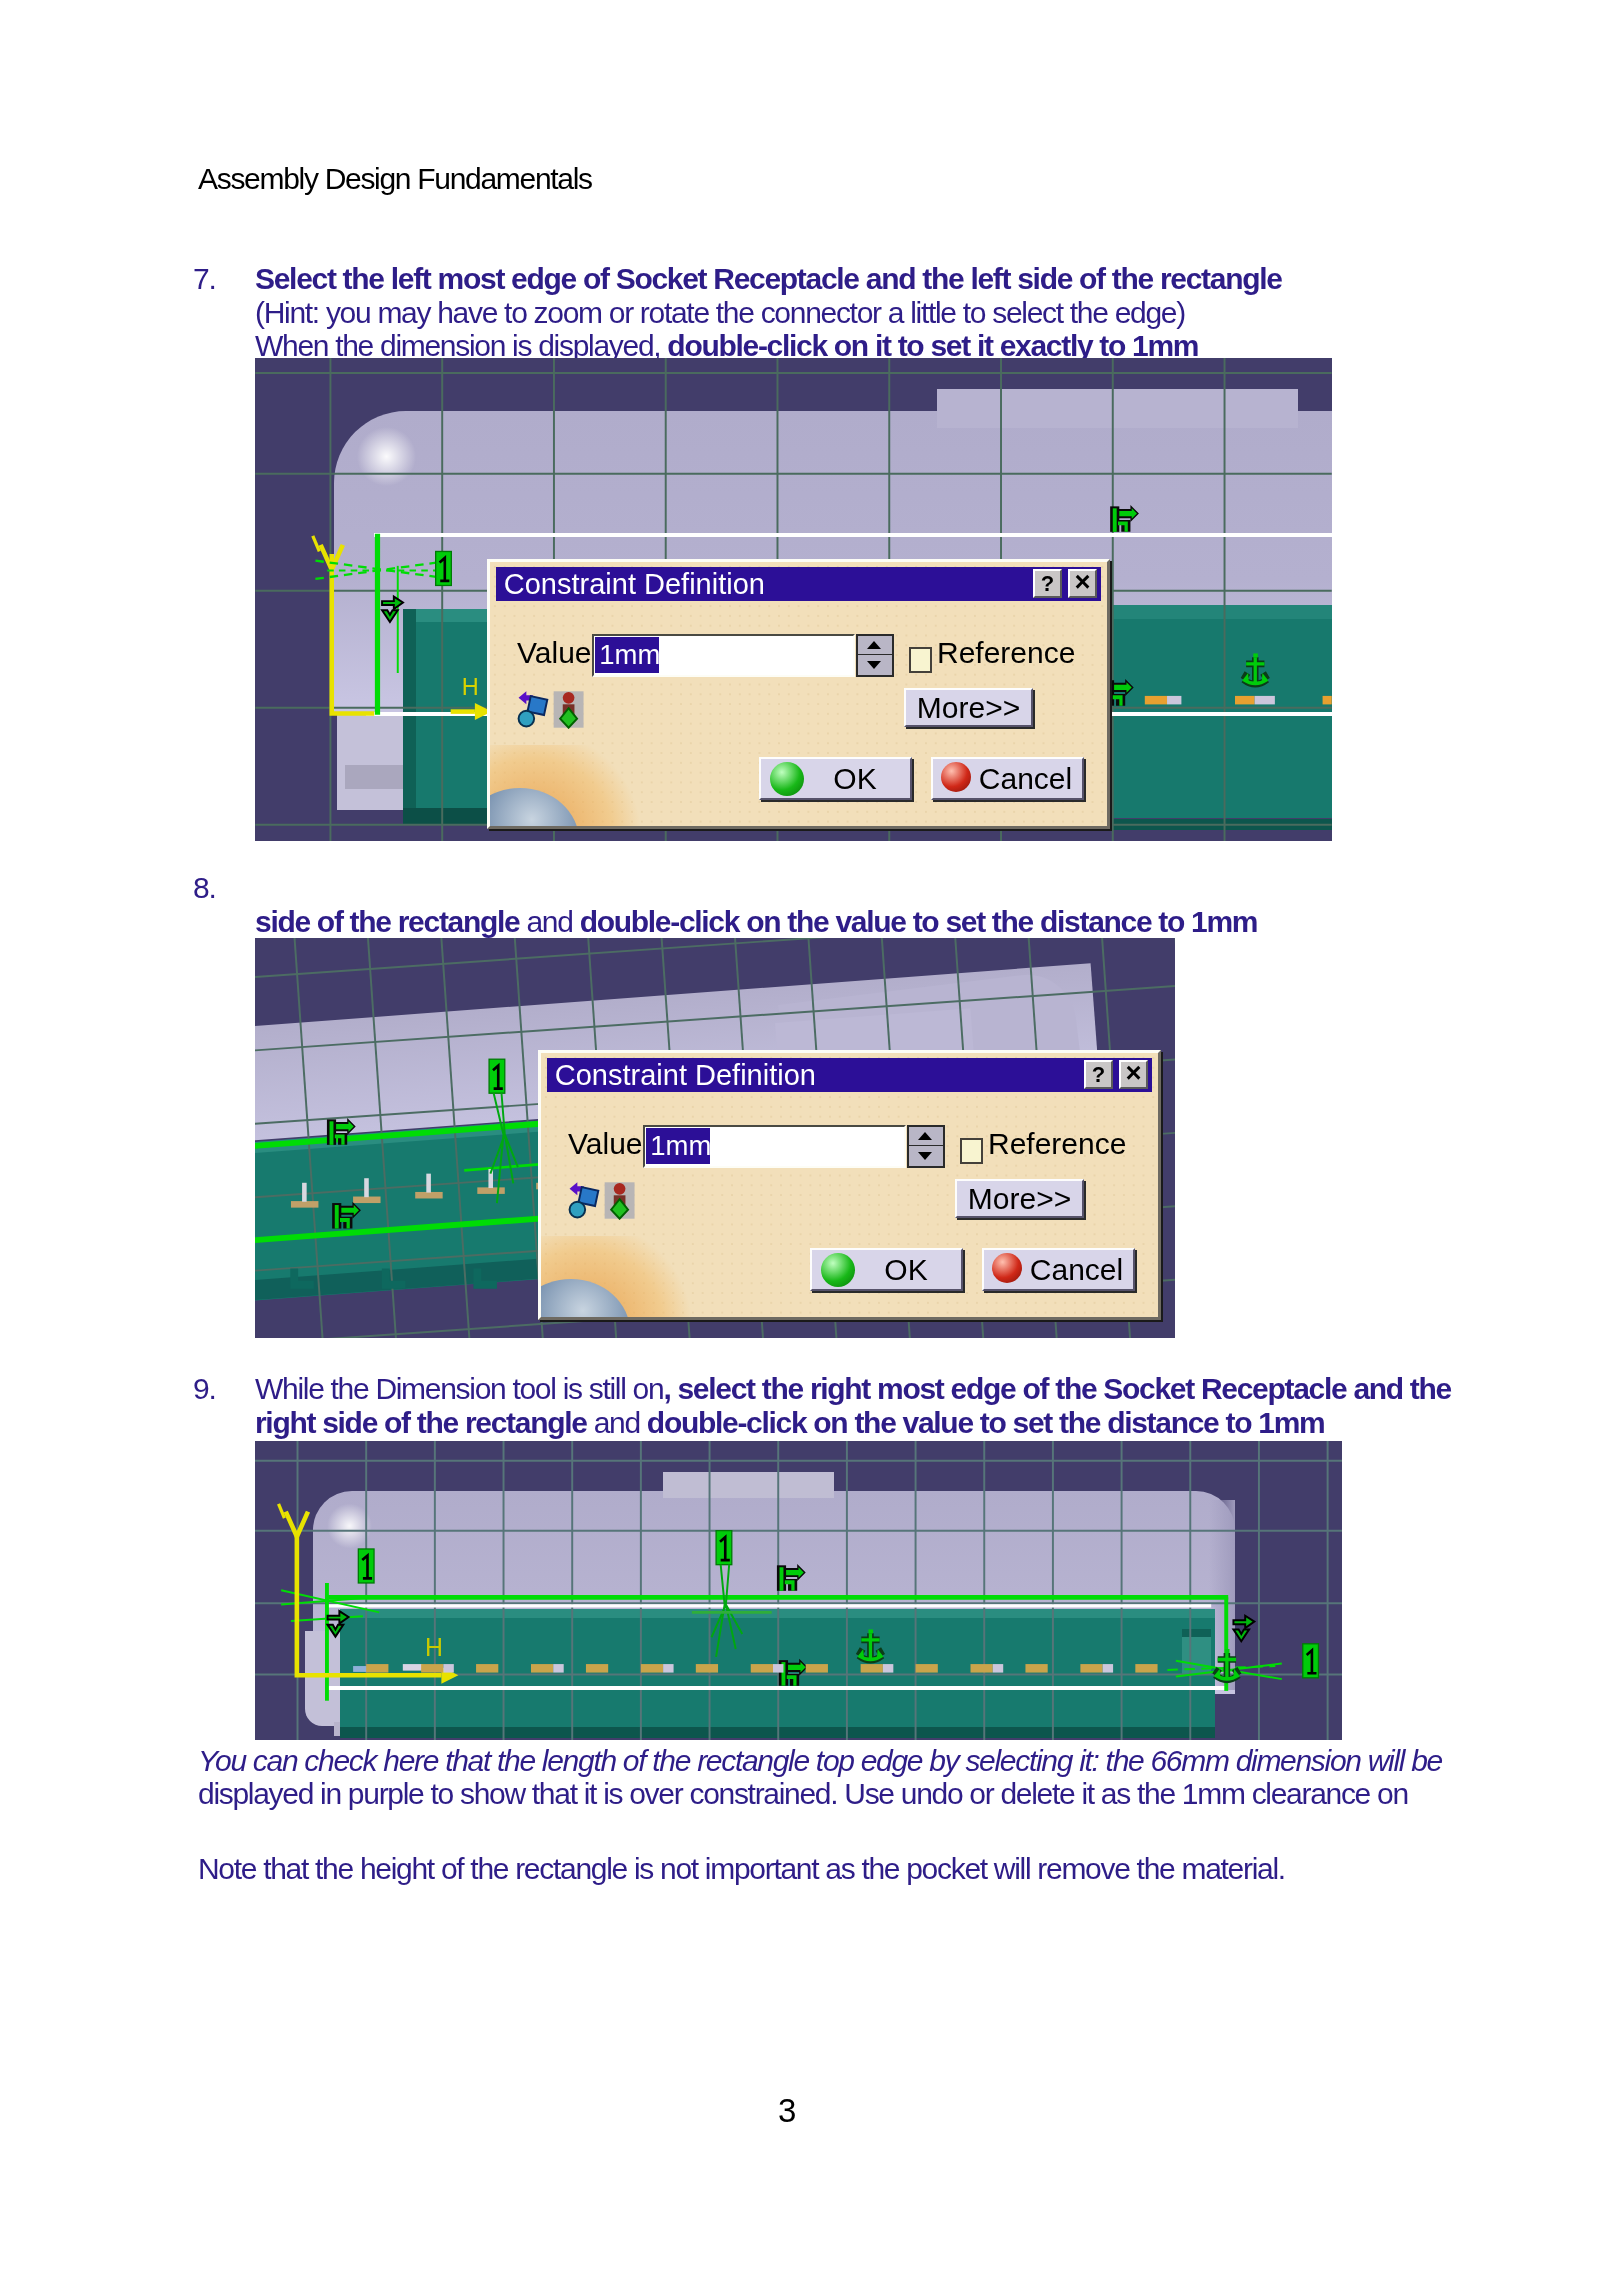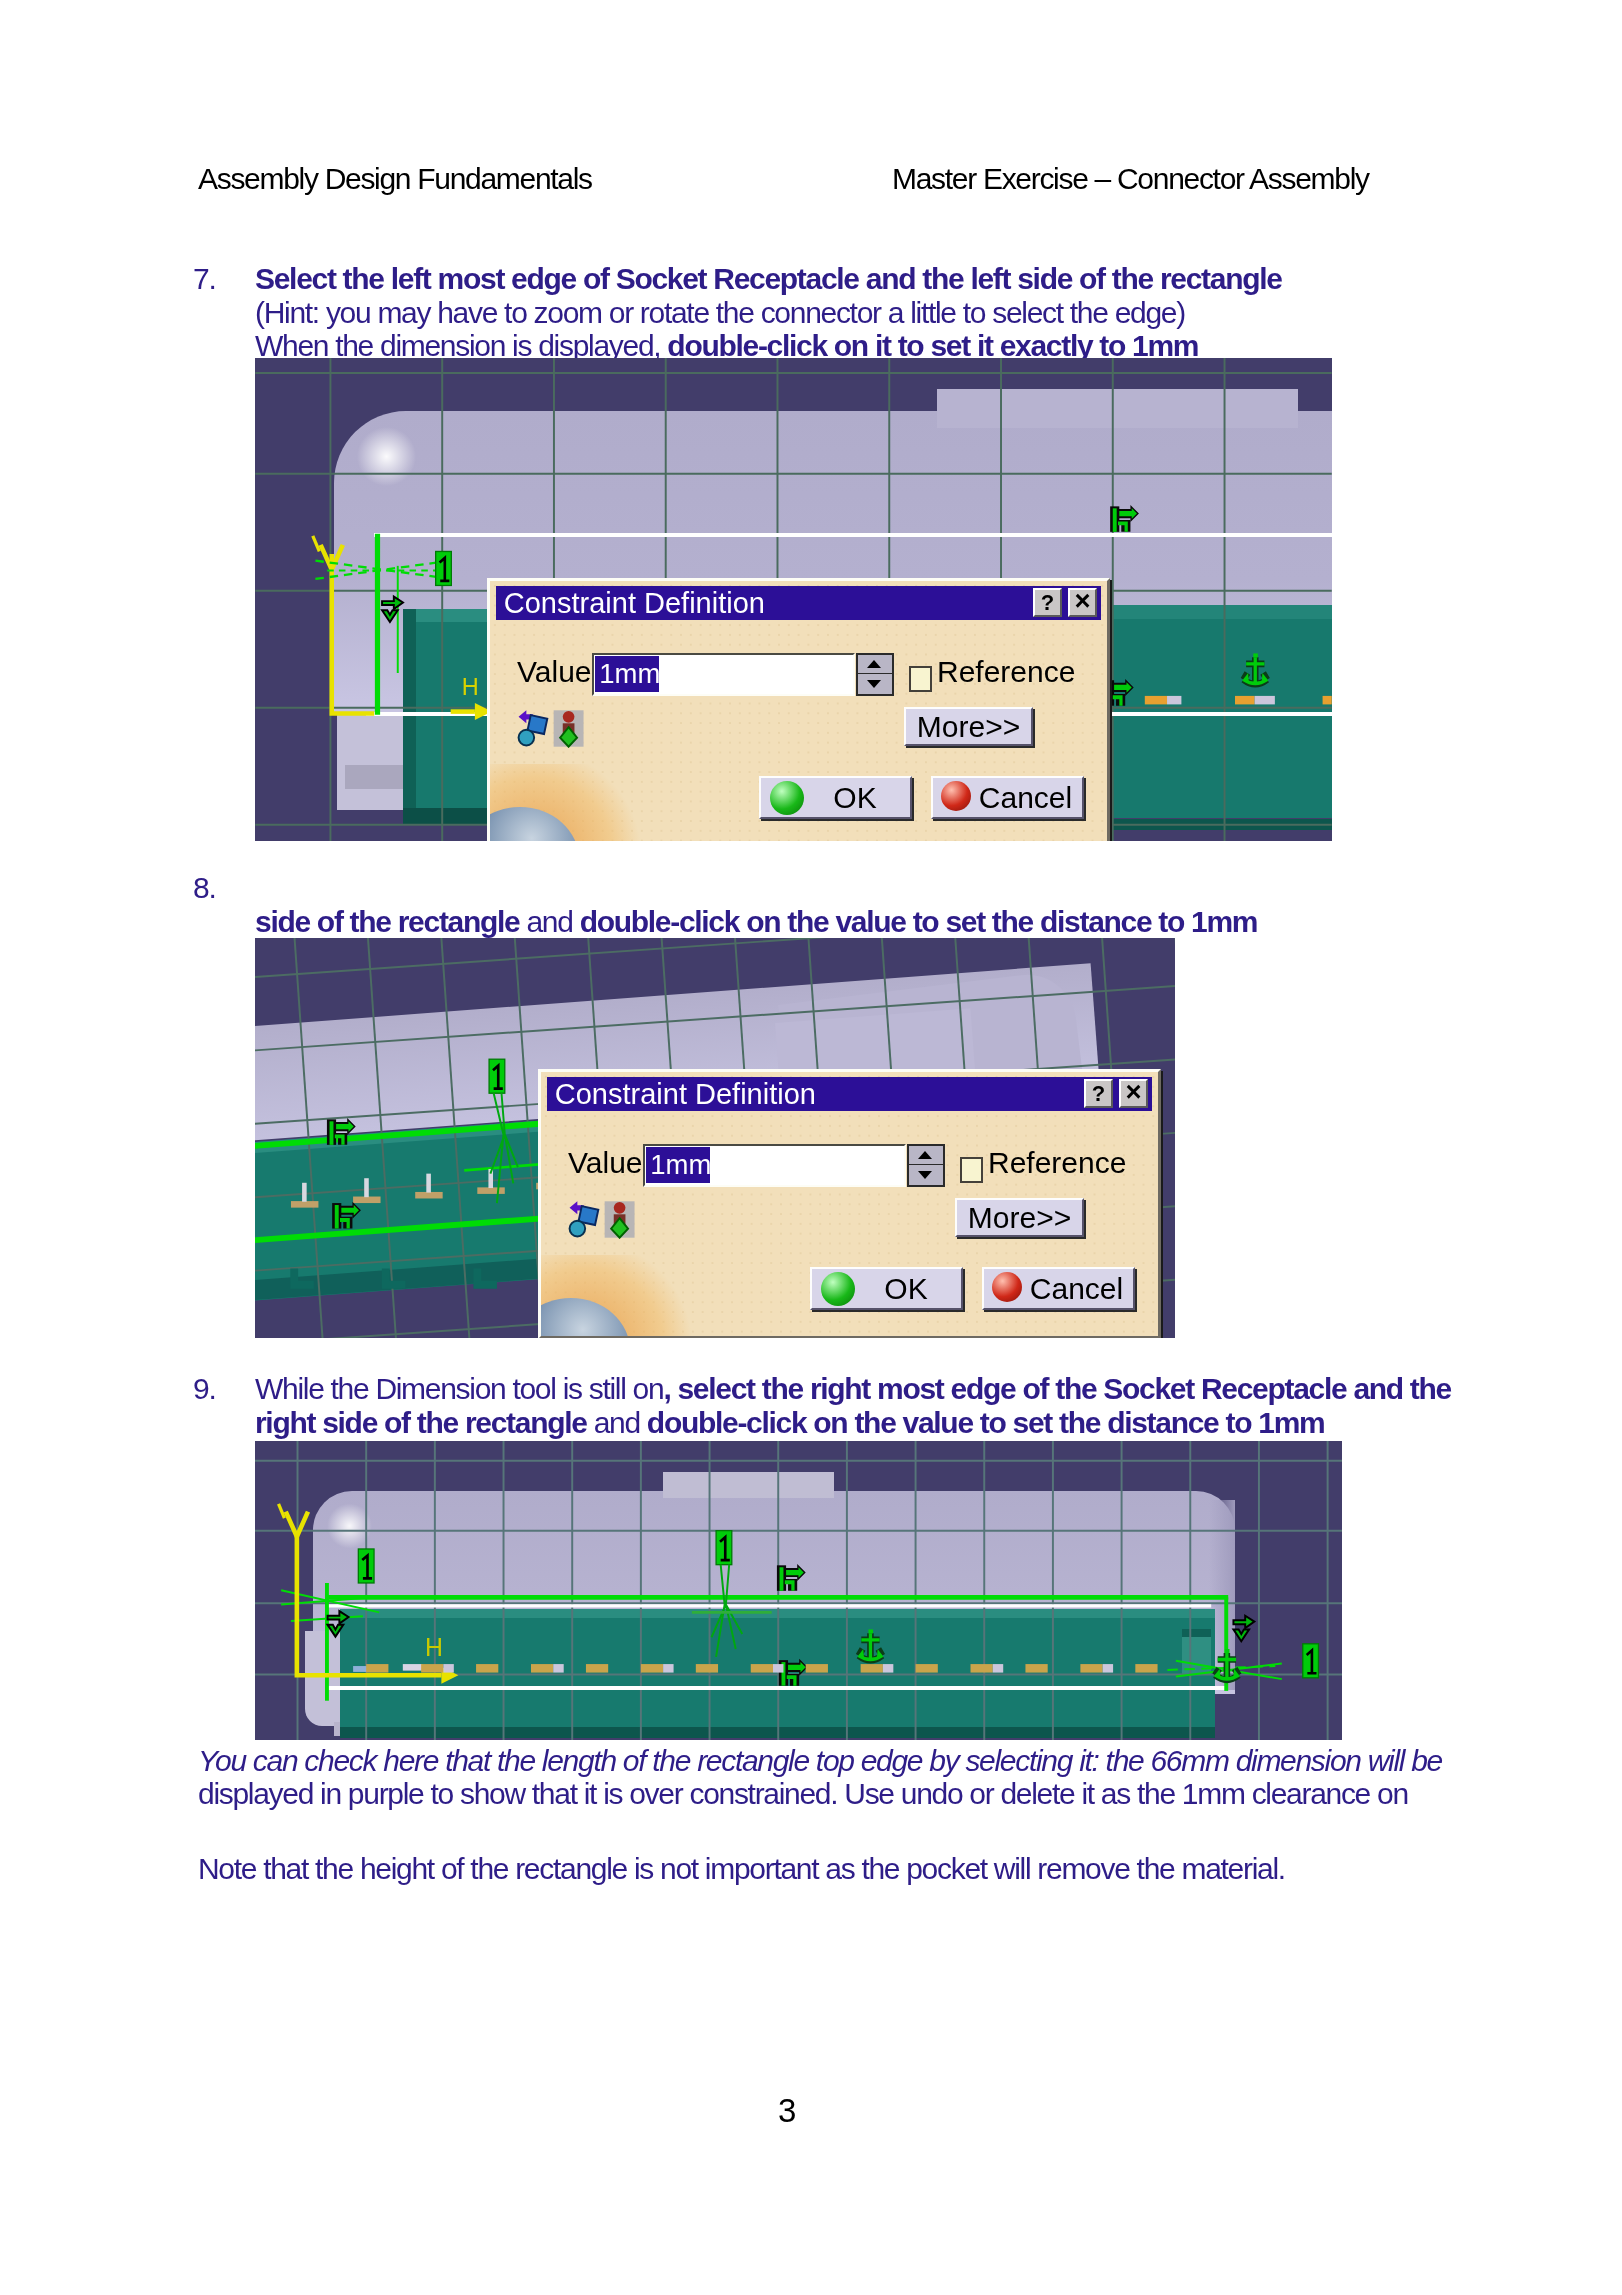--- a/index.html
+++ b/index.html
@@ -3,21 +3,21 @@
 <meta charset="utf-8">
 <style>
 html,body{margin:0;padding:0;}
 #page{position:relative;width:1622px;height:2295px;background:#ffffff;font-family:"Liberation Sans",sans-serif;overflow:hidden;}
 .t{position:absolute;color:#2e1d88;font-size:30px;line-height:33px;letter-spacing:-1.3px;white-space:nowrap;}
 .blk{color:#000;}
 .shot{position:absolute;background:#423d6a;overflow:hidden;}
 .abs{position:absolute;}
 .wline{position:absolute;background:#ffffff;height:3.9px;}
 
-.dlg{position:absolute;width:623px;height:270px;background-color:#f2dfba;background-image:radial-gradient(rgba(205,175,115,0.22) 0.9px,transparent 0.9px);background-size:9.8px 9.8px;border:3.3px solid;border-color:#fdfdf6 #6e6a62 #6e6a62 #fdfdf6;box-shadow:2px 2px 0 0 #1a1a1a;box-sizing:border-box;overflow:hidden;margin-top:19px;}
+.dlg{position:absolute;width:623px;height:270px;background-color:#f2dfba;background-image:radial-gradient(rgba(205,175,115,0.22) 0.9px,transparent 0.9px);background-size:9.8px 9.8px;border:3.3px solid;border-color:#fdfdf6 #6e6a62 #6e6a62 #fdfdf6;box-shadow:2px 2px 0 0 #1a1a1a;box-sizing:border-box;overflow:hidden;}
 .dtitle{position:absolute;left:5.9px;top:5.2px;right:5.9px;height:34px;background:#2c0f97;color:#fff;font-size:29px;line-height:34px;padding-left:7.9px;box-sizing:border-box;}
 .dbtn{position:absolute;top:2.6px;width:29px;height:29px;background:#c9c6c6;border:2px solid;border-color:#ffffff #5a5a5a #5a5a5a #ffffff;box-sizing:border-box;color:#000;font-weight:bold;font-size:22px;line-height:25px;text-align:center;}
 .dlabel{position:absolute;color:#000;font-size:30px;}
 .dinput{position:absolute;left:102px;top:72px;width:263px;height:43px;background:#fff;border:2px solid;border-color:#4a4a42 #fdfdf6 #fdfdf6 #4a4a42;box-sizing:border-box;}
 .dsel{position:absolute;left:1.3px;top:1.3px;width:60px;height:36px;background:#2c0f97;color:#fff;font-size:27.5px;line-height:36px;padding-left:3.9px;}
 .dspin{position:absolute;left:366px;top:72px;width:38px;height:43px;background:#b9b6c6;border:2px solid;border-color:#2a2a2a #2a2a2a #2a2a2a #2a2a2a;box-sizing:border-box;}
 .dcheck{position:absolute;left:419px;top:85px;width:23px;height:25.5px;background:#f8f4d0;border:2px solid #44403a;box-sizing:border-box;}
 .dbut{position:absolute;background:#d8d5e9;border:2.6px solid;border-color:#fdfdfd #56526a #56526a #fdfdfd;box-shadow:2px 2px 0 0 #2a2a2a;box-sizing:border-box;color:#000;font-size:30px;text-align:center;}
 .sphere{position:absolute;width:34px;height:34px;border-radius:50%;}
 </style>
@@ -46,21 +46,20 @@
   <path d="M8 26 L20 44 L32 26 L24 26 L20 33 L16 26 Z" fill="#00b80d" stroke="#000" stroke-width="3"></path>
 </g>
 <g id="tag1">
   <rect x="0" y="0" width="24" height="52" fill="#00cc0a" stroke="#007a06" stroke-width="2"></rect>
   <path d="M6 17 L14 10 L14 45 M7 45 L21 45" stroke="#000" stroke-width="4" fill="none"></path>
 </g>
 </defs>
 </svg>
 
   <div class="t blk" style="left:198px;top:162px;">Assembly Design Fundamentals</div>
-  <div class="t blk" style="left:892px;top:162px;">Master Exercise – Connector Assembly</div>
 
   <div class="t" style="left:193px;top:262px;">7.</div>
   <div class="t" style="left:255px;top:296px;">(Hint: you may have to zoom or rotate the connector a little to select the edge)</div>
   <div class="t" style="left:255px;top:262px;"><b>Select the left most edge of Socket Receptacle and the left side of the rectangle</b></div>
   <div class="t" style="left:255px;top:329px;">When the dimension is displayed, <b>double-click on it to set it exactly to 1mm</b></div>
 
   <div class="shot" id="shot1" style="left:255px;top:358px;width:1077px;height:483px;">
       <div class="abs" style="left:79px;top:53px;width:999px;height:304px;border-top-left-radius:72px;background:linear-gradient(#b0accb,#b4b0cf 55%,#c8c5e2 97%);"></div>
       <div class="abs" style="left:682px;top:31px;width:361px;height:39px;background:#b7b3d0;"></div>
       <div class="abs" style="left:92px;top:69px;width:79px;height:59px;border-radius:50%;background:radial-gradient(circle,rgba(255,255,255,0.95),rgba(255,255,255,0) 60%);"></div>

